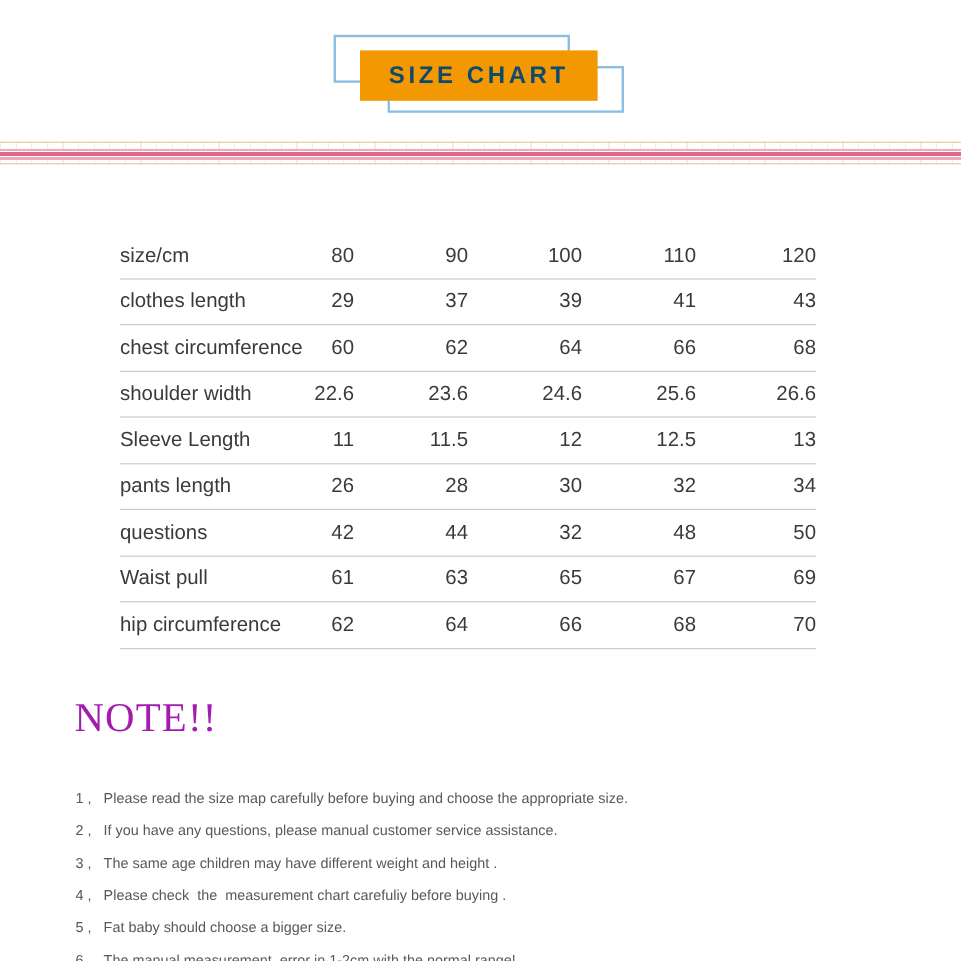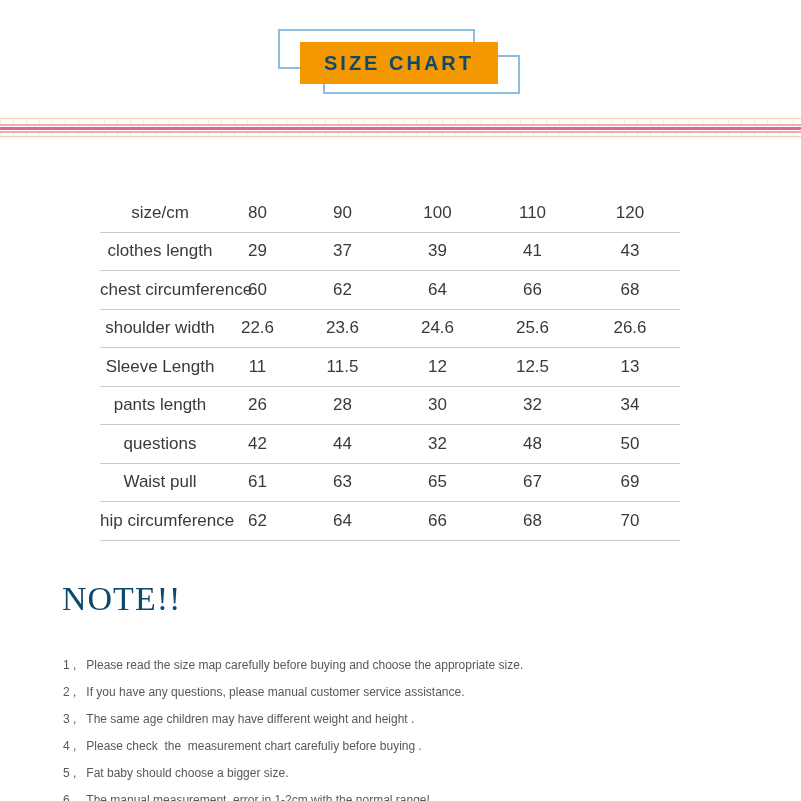--- a/index.html
+++ b/index.html
@@ -31,26 +31,26 @@
       repeating-linear-gradient(to right,
         rgba(230,213,168,0.45) 0px,rgba(230,213,168,0.45) 1px,
         transparent 1px,transparent 13px);
   }
 
   
   table.size-table{position:absolute;left:100px;top:194px;width:580px;
     border-collapse:collapse;table-layout:fixed;
     color:#3A3A3A;font-size:17px;}
   table.size-table td{height:37.5px;padding:0;vertical-align:middle;
-    border-bottom:1px solid #CBCBCB;text-align:center;white-space:nowrap;}
-  table.size-table td.lbl{text-align:center;}
+    border-bottom:1px solid #CBCBCB;text-align:right;white-space:nowrap;}
+  table.size-table td.lbl{text-align:left;}
 
   
   .note-heading{position:absolute;left:62px;top:580px;
-    font-family:"Liberation Serif", serif;font-size:34px;color:#0c4a6e;letter-spacing:1px;}
+    font-family:"Liberation Serif", serif;font-size:34px;color:#a21caf;letter-spacing:1px;}
   .notes{position:absolute;left:63px;top:636px;width:700px;color:#585858;font-size:12px;margin-top:16px;}
   .note-item{height:27px;line-height:27px;white-space:nowrap;}
   .note-item .num{display:inline-block;min-width:10px;}
   .note-item .enum{display:inline-block;margin-right:10px;}
   .note-item .txt{white-space:pre-wrap;}
 </style>
 </head>
 <body>
 
 <div class="page">

